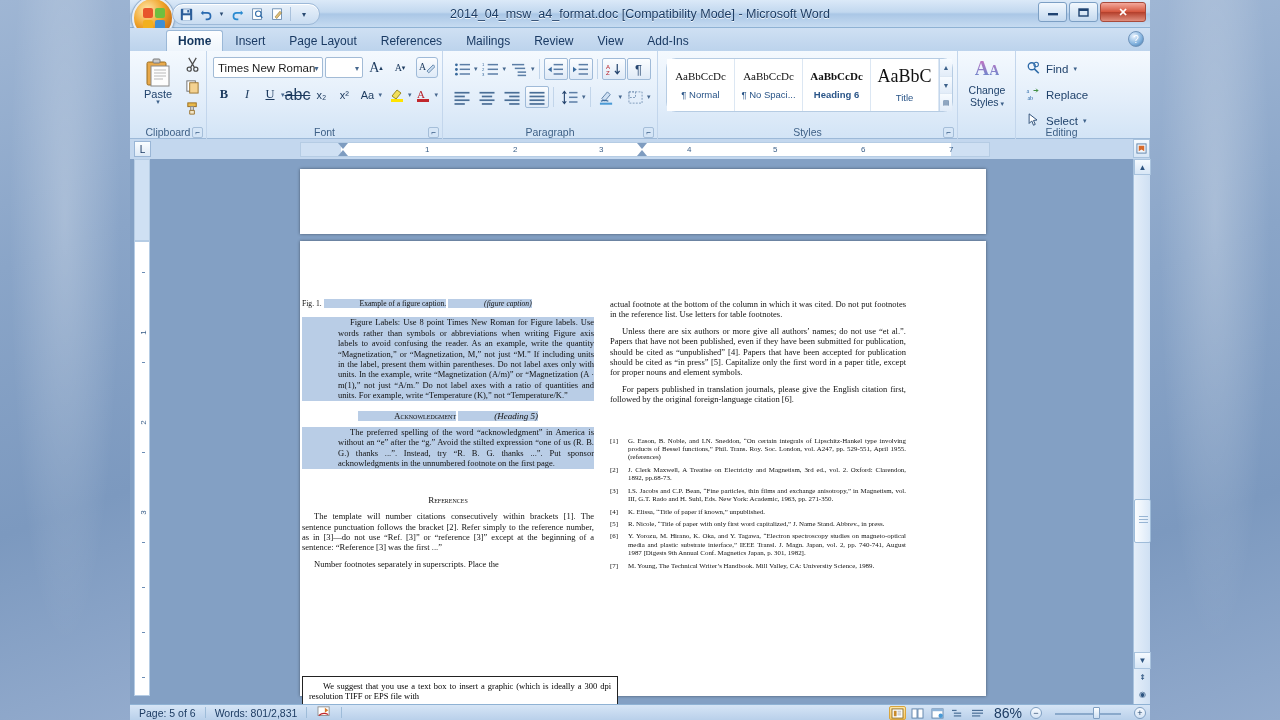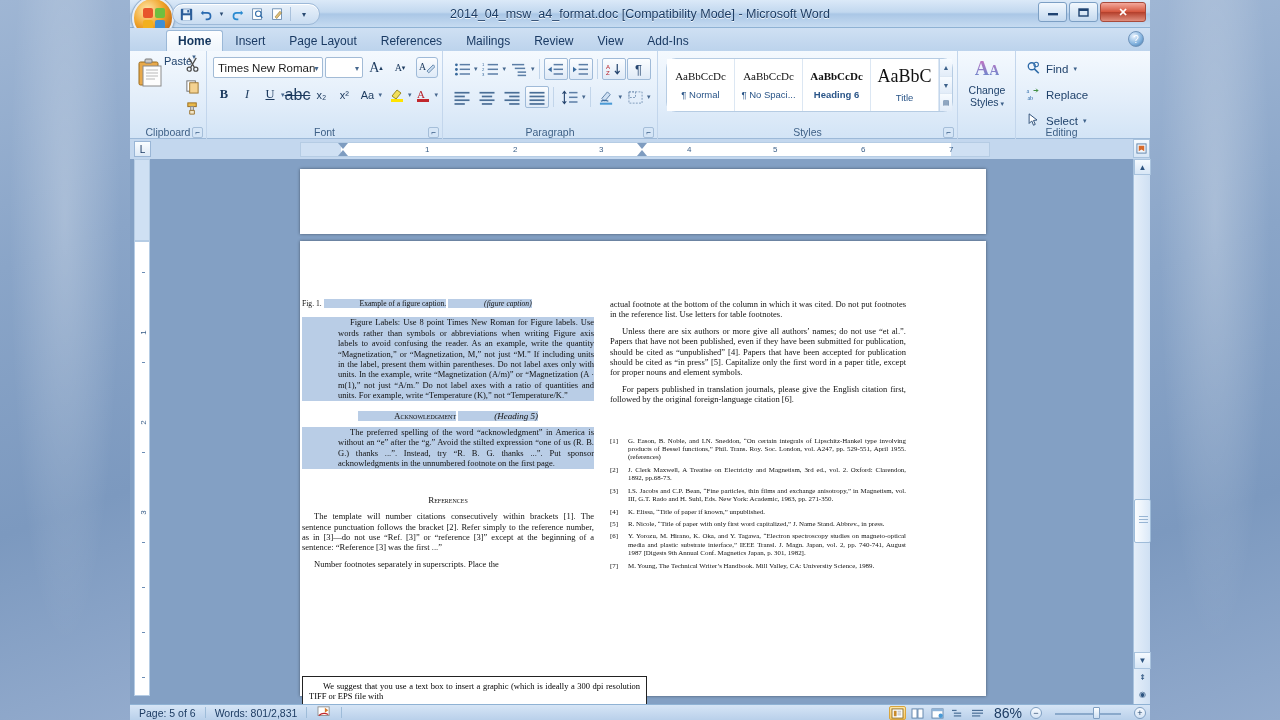--- a/index.html
+++ b/index.html
@@ -77,21 +77,21 @@
   .group + .group { border-left:1px solid #c3d6ec; }
   .glabel { position:absolute; bottom:1px; left:0; width:100%; text-align:center;
             font-size:10.5px; color:#3f6187; }
   .dlg { position:absolute; bottom:1px; right:3px; width:11px; height:11px;
          border:1px solid #a5bed9; font-size:8px; color:#3d6punk; color:#3d618a;
          display:flex; align-items:center; justify-content:center; border-radius:2px;}
 
   
   .g-clip { width:76px; }
   .paste-btn { position:absolute; left:6px; top:4px; width:44px; height:62px;
-               display:flex; flex-direction:row; align-items:flex-start; justify-content:flex-start;
+               display:flex; flex-direction:column; align-items:center; justify-content:flex-start;
                font-size:11px; color:#21436c; border-radius:3px;}
   .clipimg { width:28px; height:30px; margin-top:3px; position:relative; }
   .mini-btns { position:absolute; left:52px; top:4px; display:flex; flex-direction:column; gap:3px;}
   .mini { width:20px; height:19px; display:flex; align-items:center; justify-content:center;
           font-size:12px; border-radius:2px; }
 
   
   .g-font { width:236px; }
   .row1 { display:flex; align-items:center; gap:2px; margin:3px 0 0 2px; }
   .row2 { display:flex; align-items:center; gap:1px; margin:6px 0 0 2px; }
@@ -179,21 +179,21 @@
   .colL { left:172px; top:140px; width:292px; }
   .colR { left:480px; top:140px; width:296px; }
   .hl { background:#b9cde6;padding-left:36px; }
   .p { text-indent:12px; margin-bottom:6px; }
   .noind { text-indent:0; }
   .figcap { font-size:7.6px; margin-bottom:8px; }
   .smallcaps { text-align:center; font-variant:small-caps; font-size:9px; margin:10px 0 6px; }
   .ref { display:flex; font-size:6.9px; line-height:8.4px; margin-bottom:4px; text-align:justify; }
   .ref .n { width:18px; flex:none; }
   .ref .t { flex:1; }
-  .textbox { position:absolute; left:172px; top:517px; width:345px; border:1px solid #222;
+  .textbox { position:absolute; left:172px; top:517px; width:316px; border:1px solid #222;
              padding:4px 6px; font-family:"Liberation Serif", serif; font-size:8.5px; line-height:10.4px;
              text-align:justify; background:#fff; }
 
   
   .vsb { position:absolute; right:0; top:159px; width:17px; height:545px;
          background:linear-gradient(90deg,#e4eef9,#cfe0f3); border-left:1px solid #a9c3de; }
   .vsb .btn { width:17px; height:16px; display:flex; align-items:center; justify-content:center;
               font-size:8px; color:#2d5480; background:linear-gradient(180deg,#f5faff,#d7e6f6);
               border:1px solid #a9c3de; }
   .vsb .thumb { position:absolute; left:0; top:340px; width:17px; height:44px;

